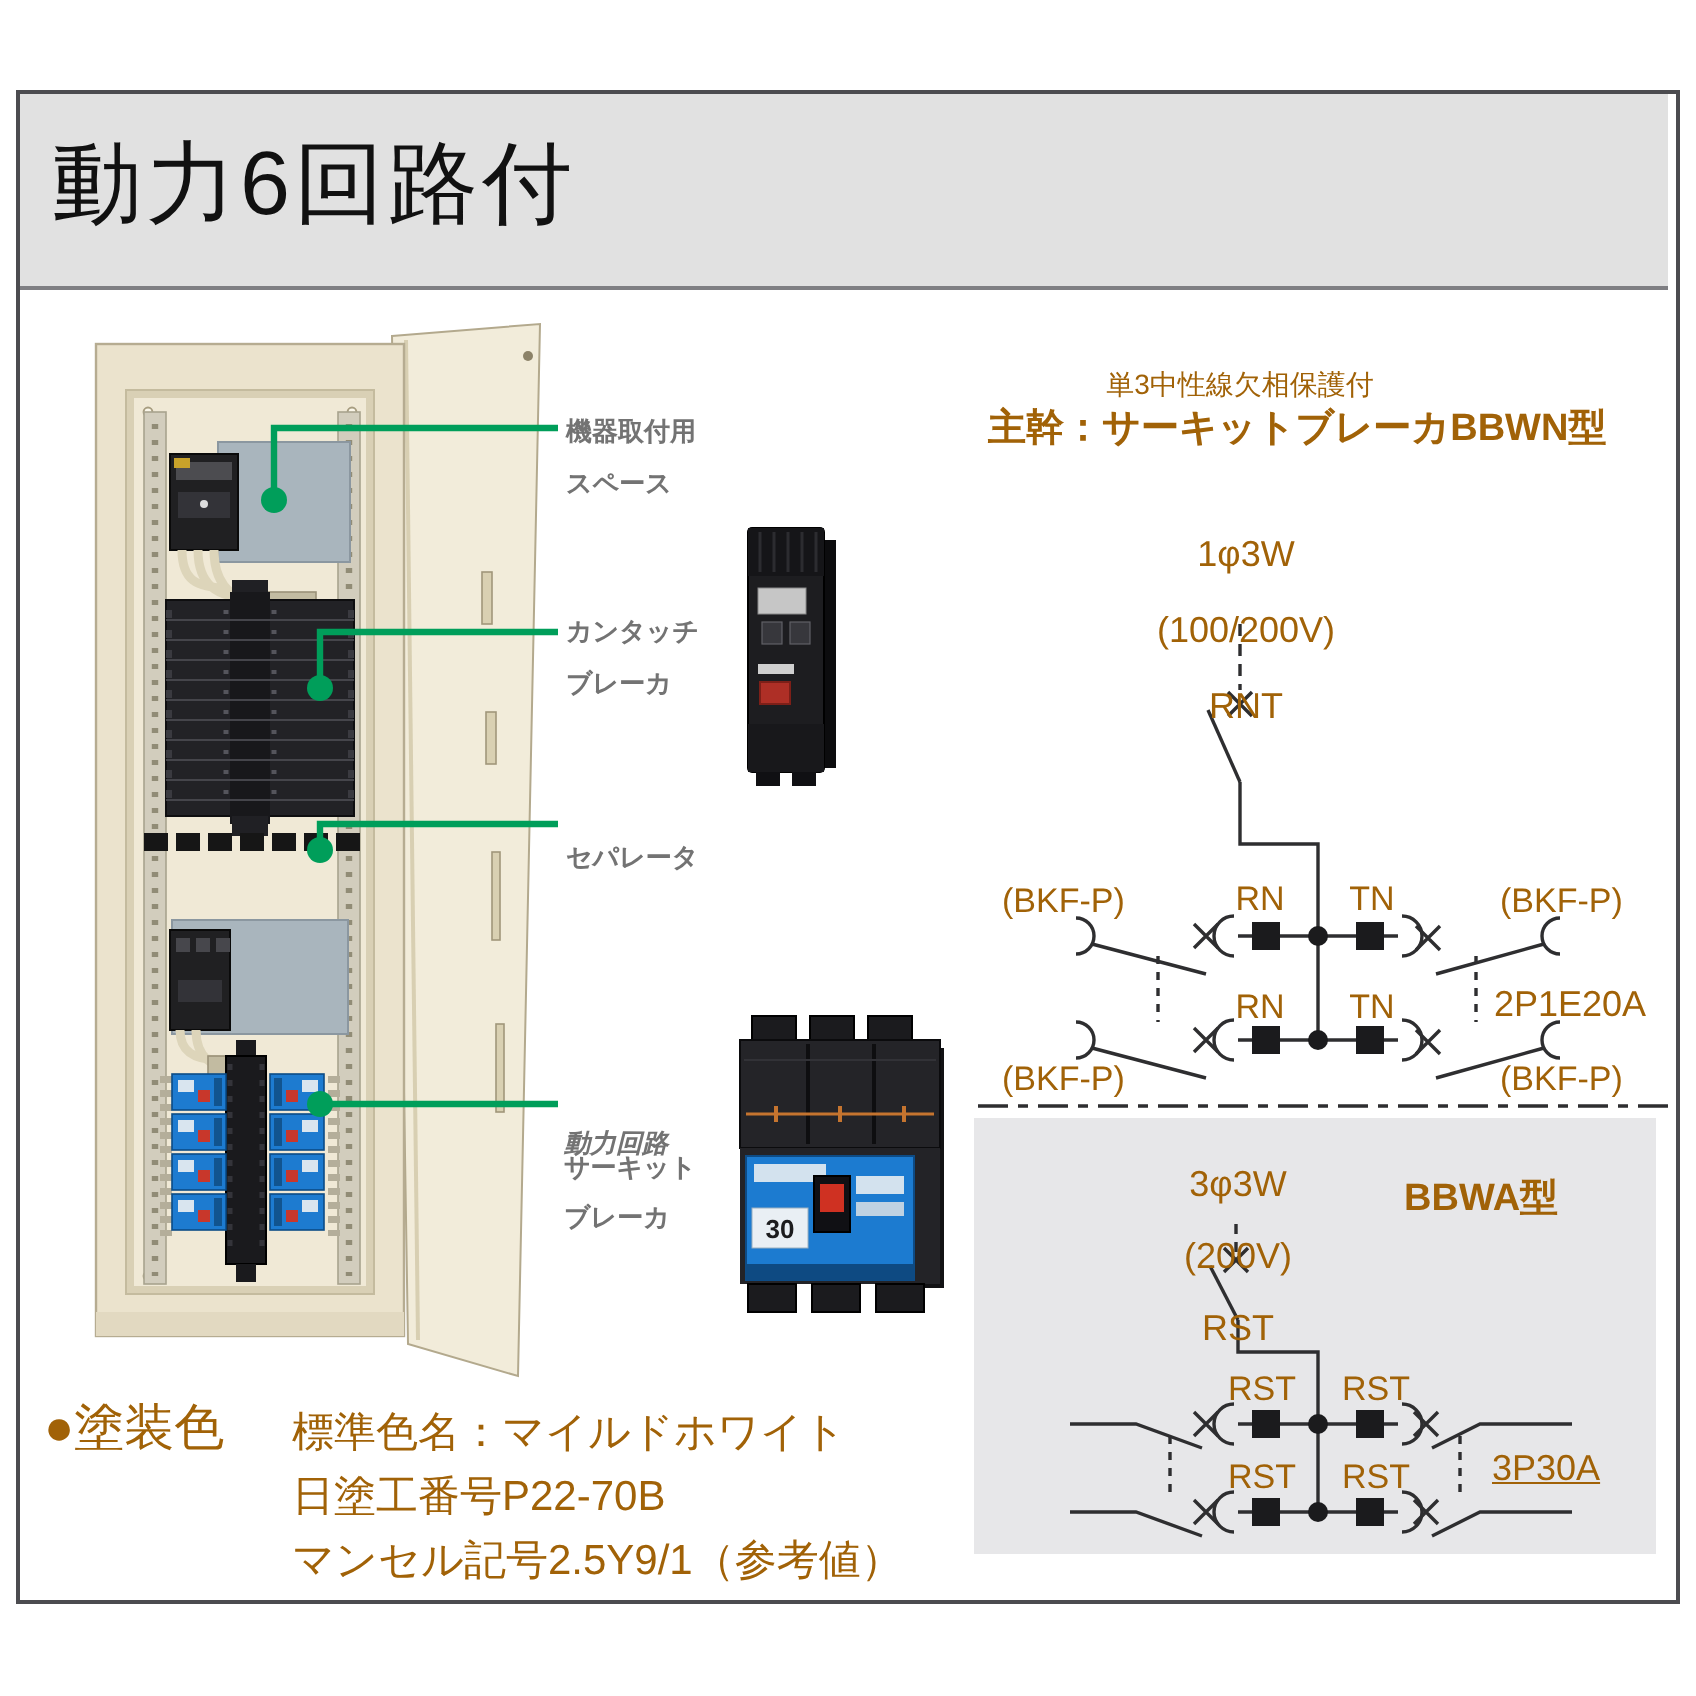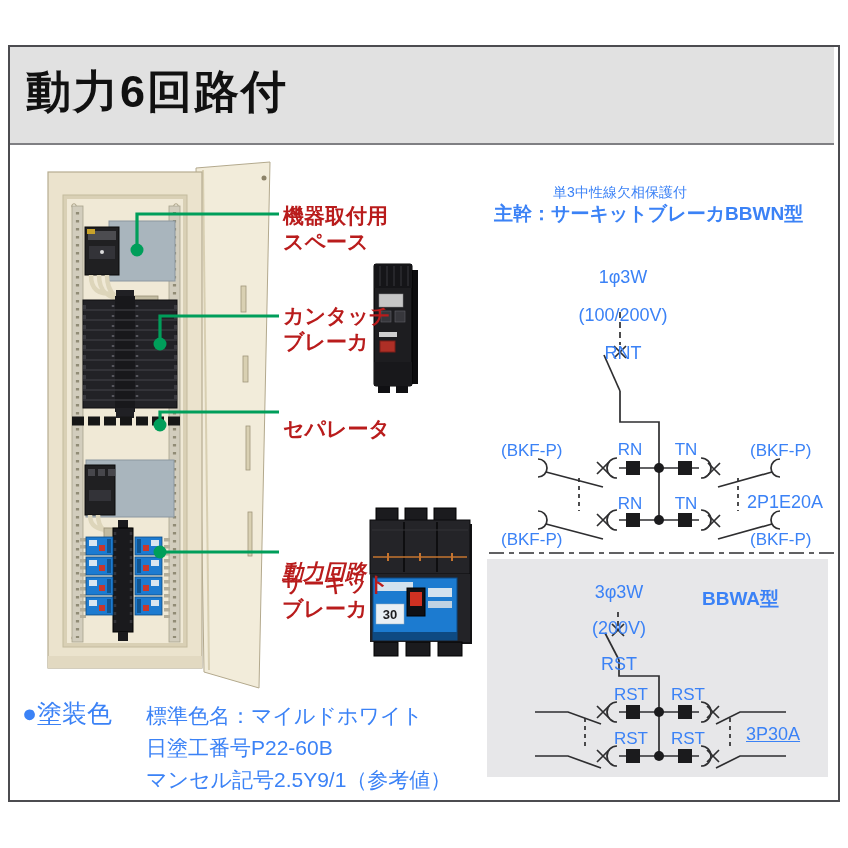--- a/index.html
+++ b/index.html
@@ -1,23 +1,23 @@
 <!DOCTYPE html>
 <html><head>
 <meta charset="utf-8">
 <style>
   html,body{margin:0;padding:0;background:#fff;}
   .page{position:relative;width:848px;height:848px;background:#ffffff;overflow:hidden;
         font-family:"Liberation Sans","DejaVu Sans",sans-serif;color:#1c1c1e;}
   .abs{position:absolute;}
   .frame{left:8px;top:45px;width:828px;height:753px;border:2px solid #4c4c50;background:#fff;}
   .titlebar{left:10px;top:47px;width:824px;height:96px;background:#e1e1e1;border-bottom:2px solid #7f7f83;}
-  .pagetitle{left:26px;top:62px;font-size:45px;font-weight:bold;letter-spacing:2px;color:#111;}
-  .green{color:#b91c1c;font-size:21px;line-height:26px;white-space:pre-line;font-weight:bold;}
-  .dtext{color:#3b82f6;}
+  .pagetitle{left:26px;top:62px;font-size:45px;font-weight:normal;letter-spacing:2px;color:#111;}
+  .green{color:#737373;font-size:13px;line-height:26px;white-space:pre-line;font-weight:bold;}
+  .dtext{color:#a16207;}
   .c{transform:translateX(-50%);text-align:center;}
   .graybox{left:487px;top:559px;width:341px;height:218px;background:#e7e7e9;}
   .note{font-size:14px;}
   .mainlbl{font-size:19px;font-weight:bold;}
   .supply{font-size:18px;line-height:19px;white-space:pre-line;text-align:center;}
   .lab{font-size:17px;}
   .rate{font-size:18px;text-align:right;}
   .paint{font-size:21px;}
   svg{display:block;}
 </style>
@@ -305,16 +305,16 @@
   </div>
   <div class="abs dtext mainlbl" style="left:702px;top:586px;">BBWA型</div>
   <div class="abs dtext lab c" style="left:631px;top:685px;">RST</div>
   <div class="abs dtext lab c" style="left:688px;top:685px;">RST</div>
   <div class="abs dtext lab c" style="left:631px;top:729px;">RST</div>
   <div class="abs dtext lab c" style="left:688px;top:729px;">RST</div>
   <div class="abs dtext rate" style="left:746px;top:724px;text-decoration:underline;">3P30A</div>
 
   <div class="abs dtext paint" style="left:146px;top:702px;">標準色名：マイルドホワイト</div>
   <div class="abs dtext" style="left:22px;top:697px;font-size:25px;">●塗装色</div>
-  <div class="abs dtext paint" style="left:146px;top:734px;">日塗工番号P22-60B</div>
+  <div class="abs dtext paint" style="left:146px;top:734px;">日塗工番号P22-70B</div>
   <div class="abs dtext paint" style="left:146px;top:766px;">マンセル記号2.5Y9/1（参考値）</div>
 
 </div>
 
 </body></html>

